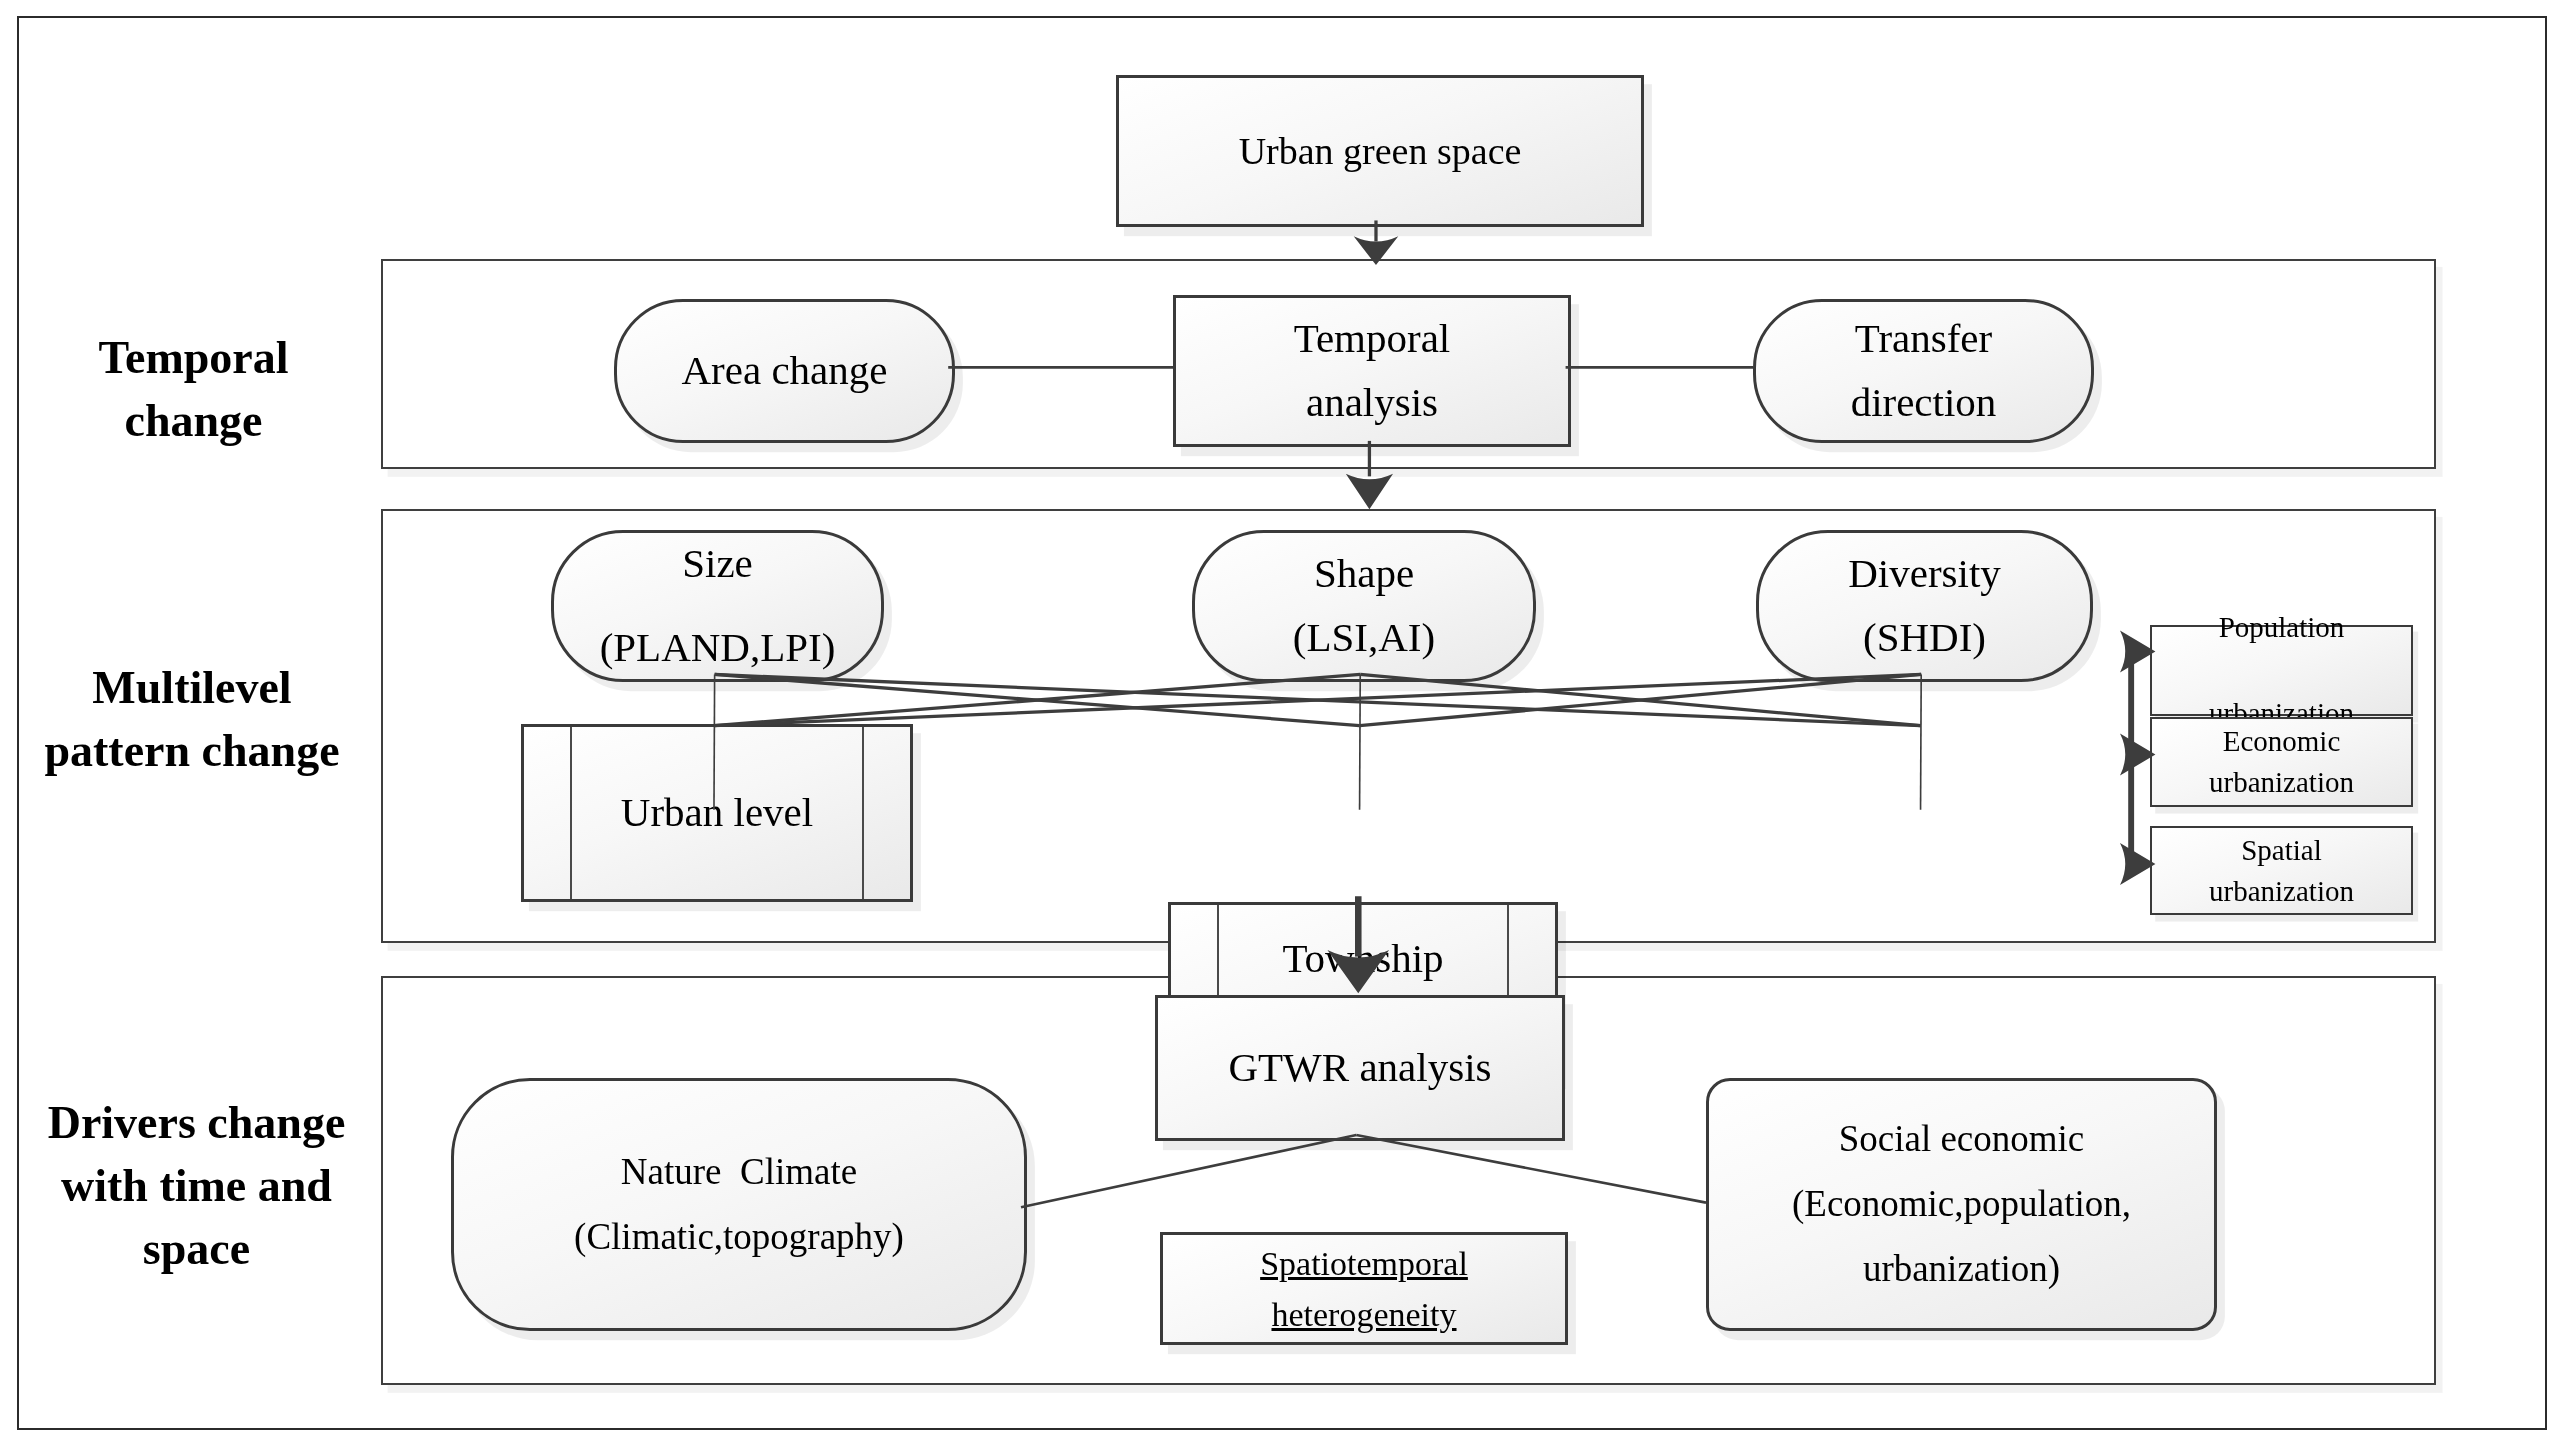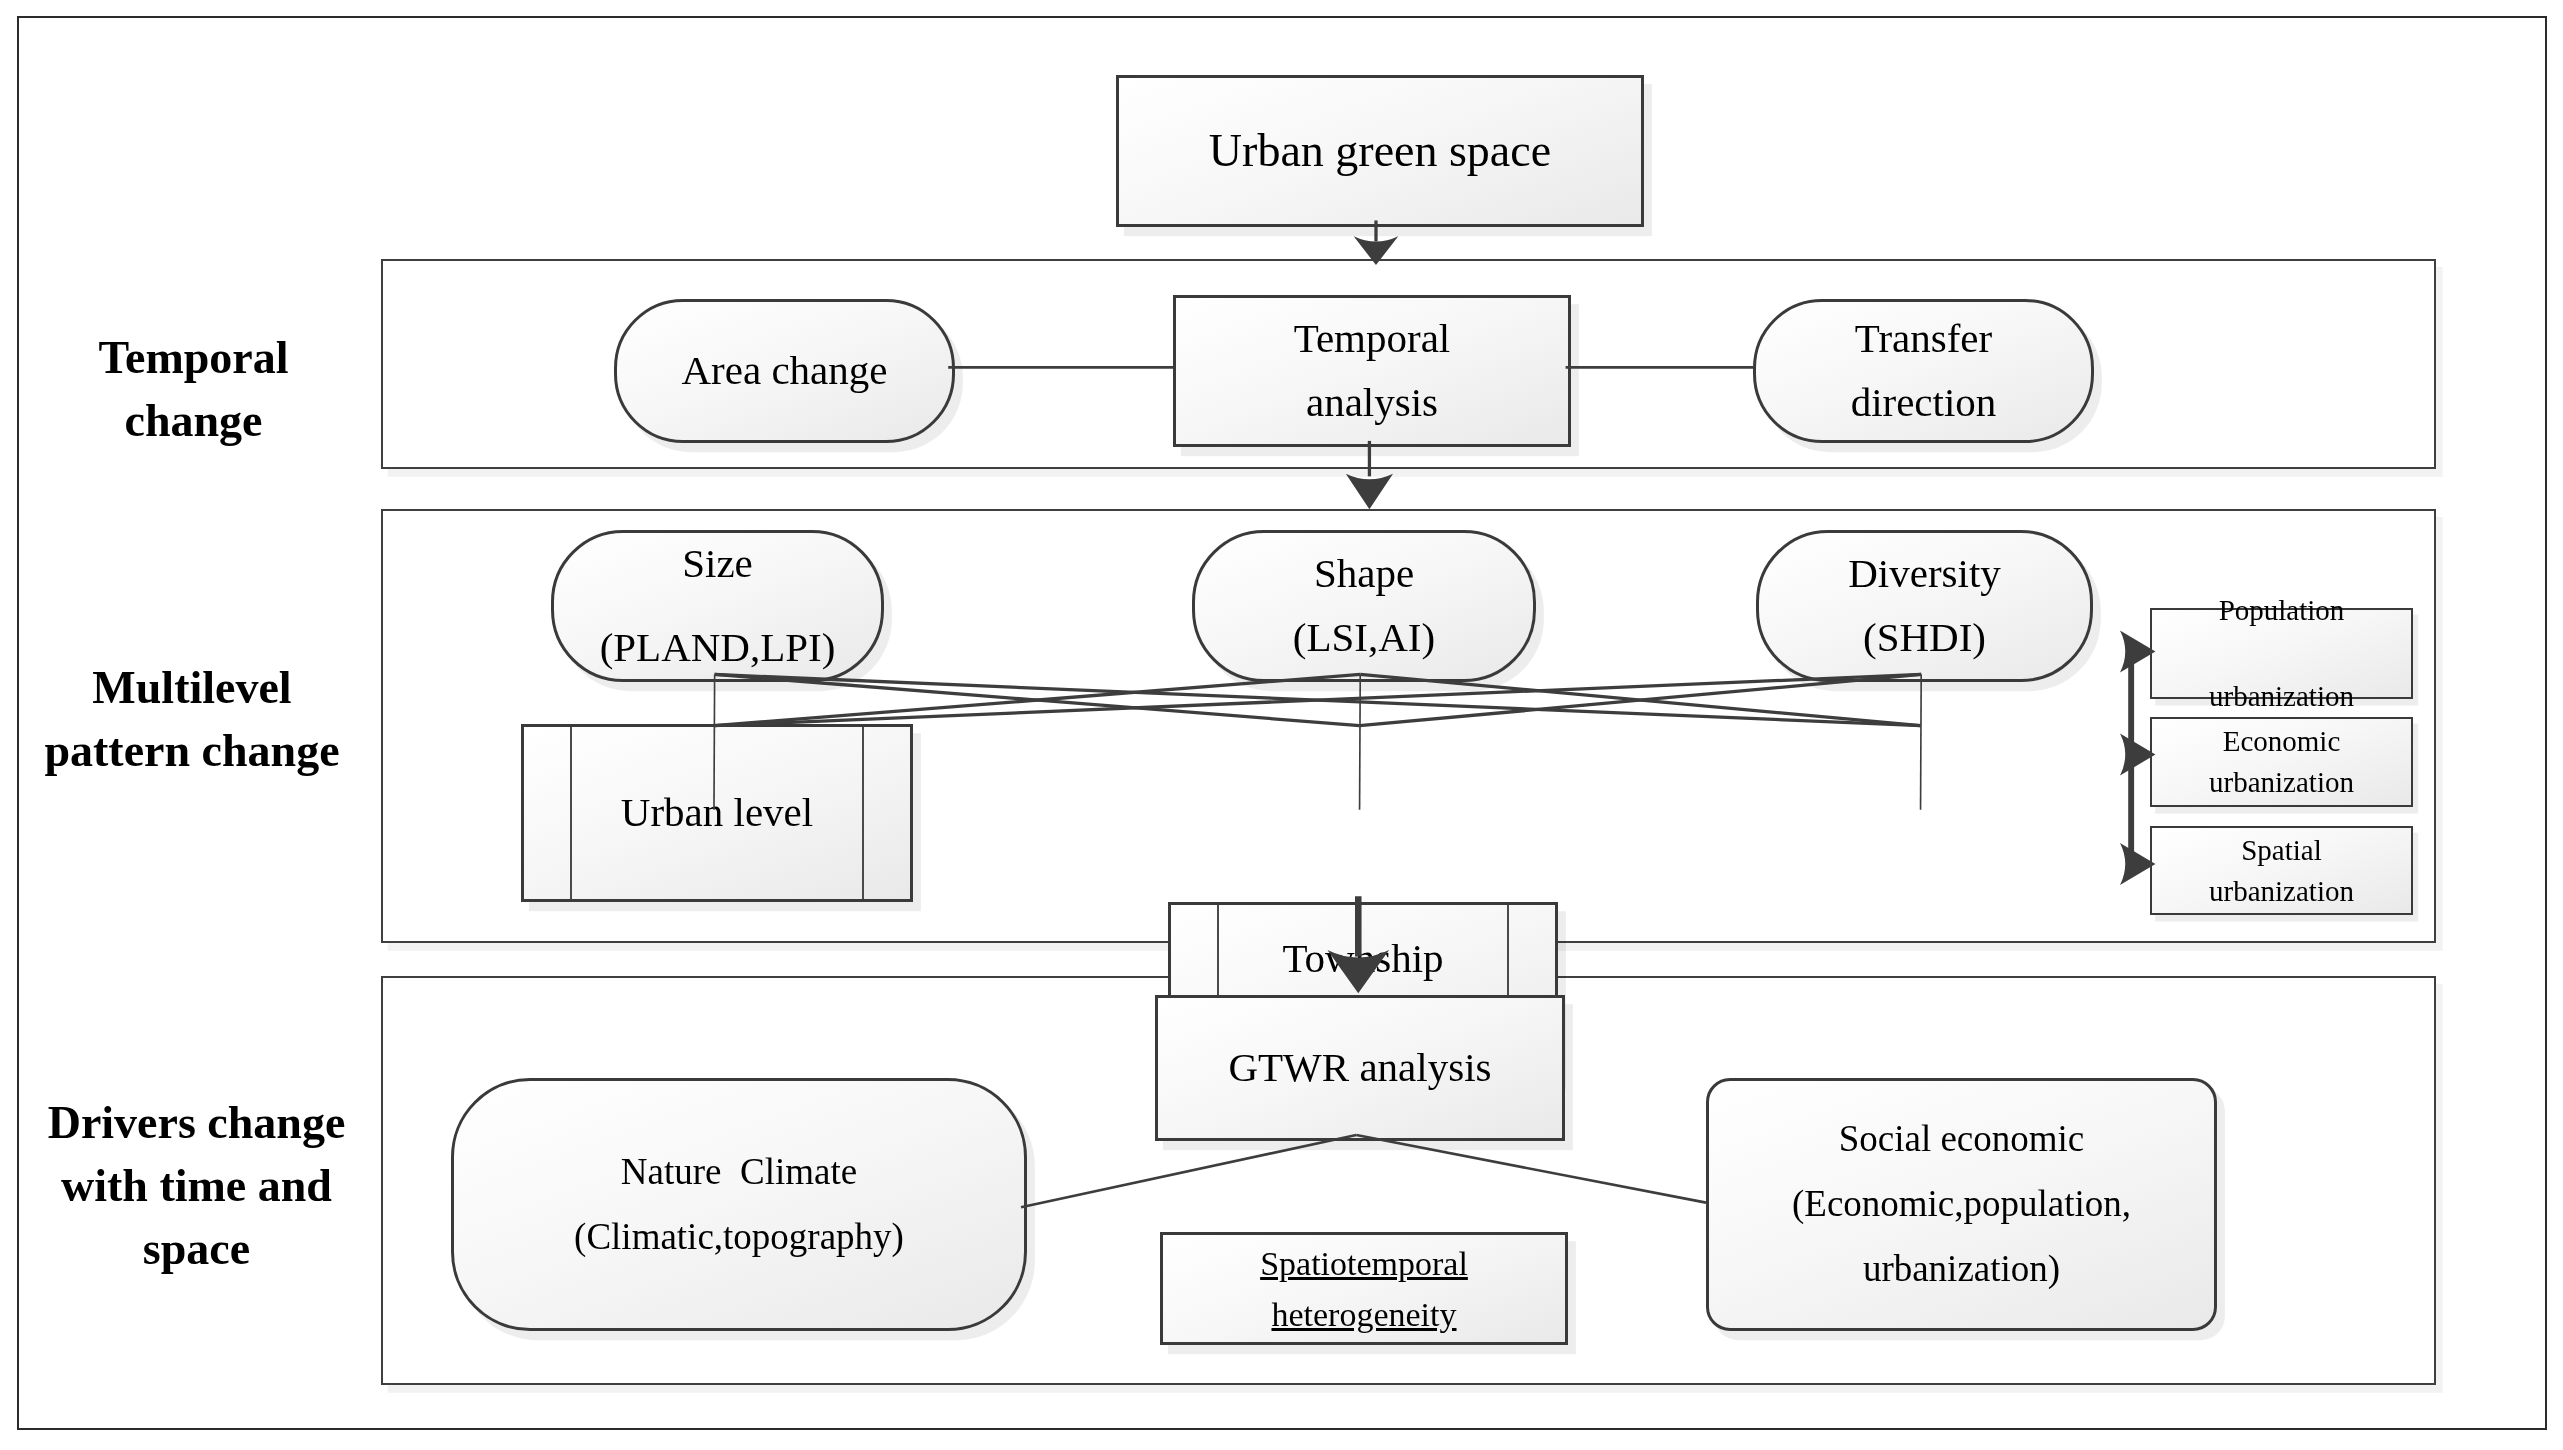--- a/index.html
+++ b/index.html
@@ -18,36 +18,36 @@
   #lbl1{left:23px;top:326px;width:341px;}
   #lbl2{left:13px;top:656px;width:358px;}
   #lbl3{left:13px;top:1091px;width:367px;}
   
   .node{position:absolute;display:flex;flex-direction:column;justify-content:center;align-items:center;
         background:linear-gradient(160deg,#ffffff 0%,#f7f7f7 45%,#e9e9e9 100%);
         border:3.3px solid #3a3a3a;box-shadow:7.9px 9.2px 0 rgba(0,0,0,0.07);
         font-size:41px;line-height:1.55;text-align:center;}
   .tline{white-space:pre;}
   
-  #n-ugs{left:1116px;top:75px;width:522px;height:146px;font-size:46px;}
+  #n-ugs{left:1116px;top:75px;width:522px;height:146px;font-size:38px;}
   #n-area{left:614px;top:299px;width:335px;height:138px;border-radius:69px;}
   #n-tanalysis{left:1173px;top:295px;width:392px;height:146px;}
   #n-transfer{left:1753px;top:299px;width:335px;height:138px;border-radius:69px;}
   #n-size{left:551px;top:530px;width:327px;height:146px;border-radius:72px;gap:20px;}
   #n-shape{left:1192px;top:530px;width:338px;height:146px;border-radius:72px;}
   #n-diversity{left:1756px;top:530px;width:331px;height:146px;border-radius:72px;}
   .predef{position:relative;}
   .predef::before,.predef::after{content:"";position:absolute;top:0;bottom:0;width:2px;background:#4a4a4a;}
   .predef::before{left:46px;}
   .predef::after{right:46px;}
   #n-urban{left:521px;top:724px;width:386px;height:172px;}
   #n-township{left:1168px;top:724px;width:384px;height:172px;}
   #n-gradient{left:1745px;top:724px;width:352px;height:172px;}
   .smallbox{font-size:29px;line-height:1.4;border-width:2.6px;box-shadow:5.2px 6.6px 0 rgba(0,0,0,0.07);}
-  #n-pop{left:2150px;top:608px;width:259px;height:87px;gap:45px;}
+  #n-pop{left:2150px;top:625px;width:259px;height:87px;gap:45px;}
   #n-eco{left:2150px;top:717px;width:259px;height:86px;}
   #n-spa{left:2150px;top:826px;width:259px;height:85px;}
   #n-gtwr{left:1155px;top:995px;width:404px;height:140px;}
   #n-nature{left:451px;top:1078px;width:570px;height:247px;border-radius:79px;font-size:37px;line-height:1.75;}
   #n-social{left:1706px;top:1078px;width:505px;height:247px;border-radius:24px;font-size:37px;line-height:1.75;}
   #n-spatio{left:1160px;top:1232px;width:402px;height:107px;font-size:34px;line-height:1.5;text-decoration:underline;}
   .overlay{position:absolute;left:0;top:0;width:2563px;height:1450px;pointer-events:none;}
 </style>
 </head>
 <body>

